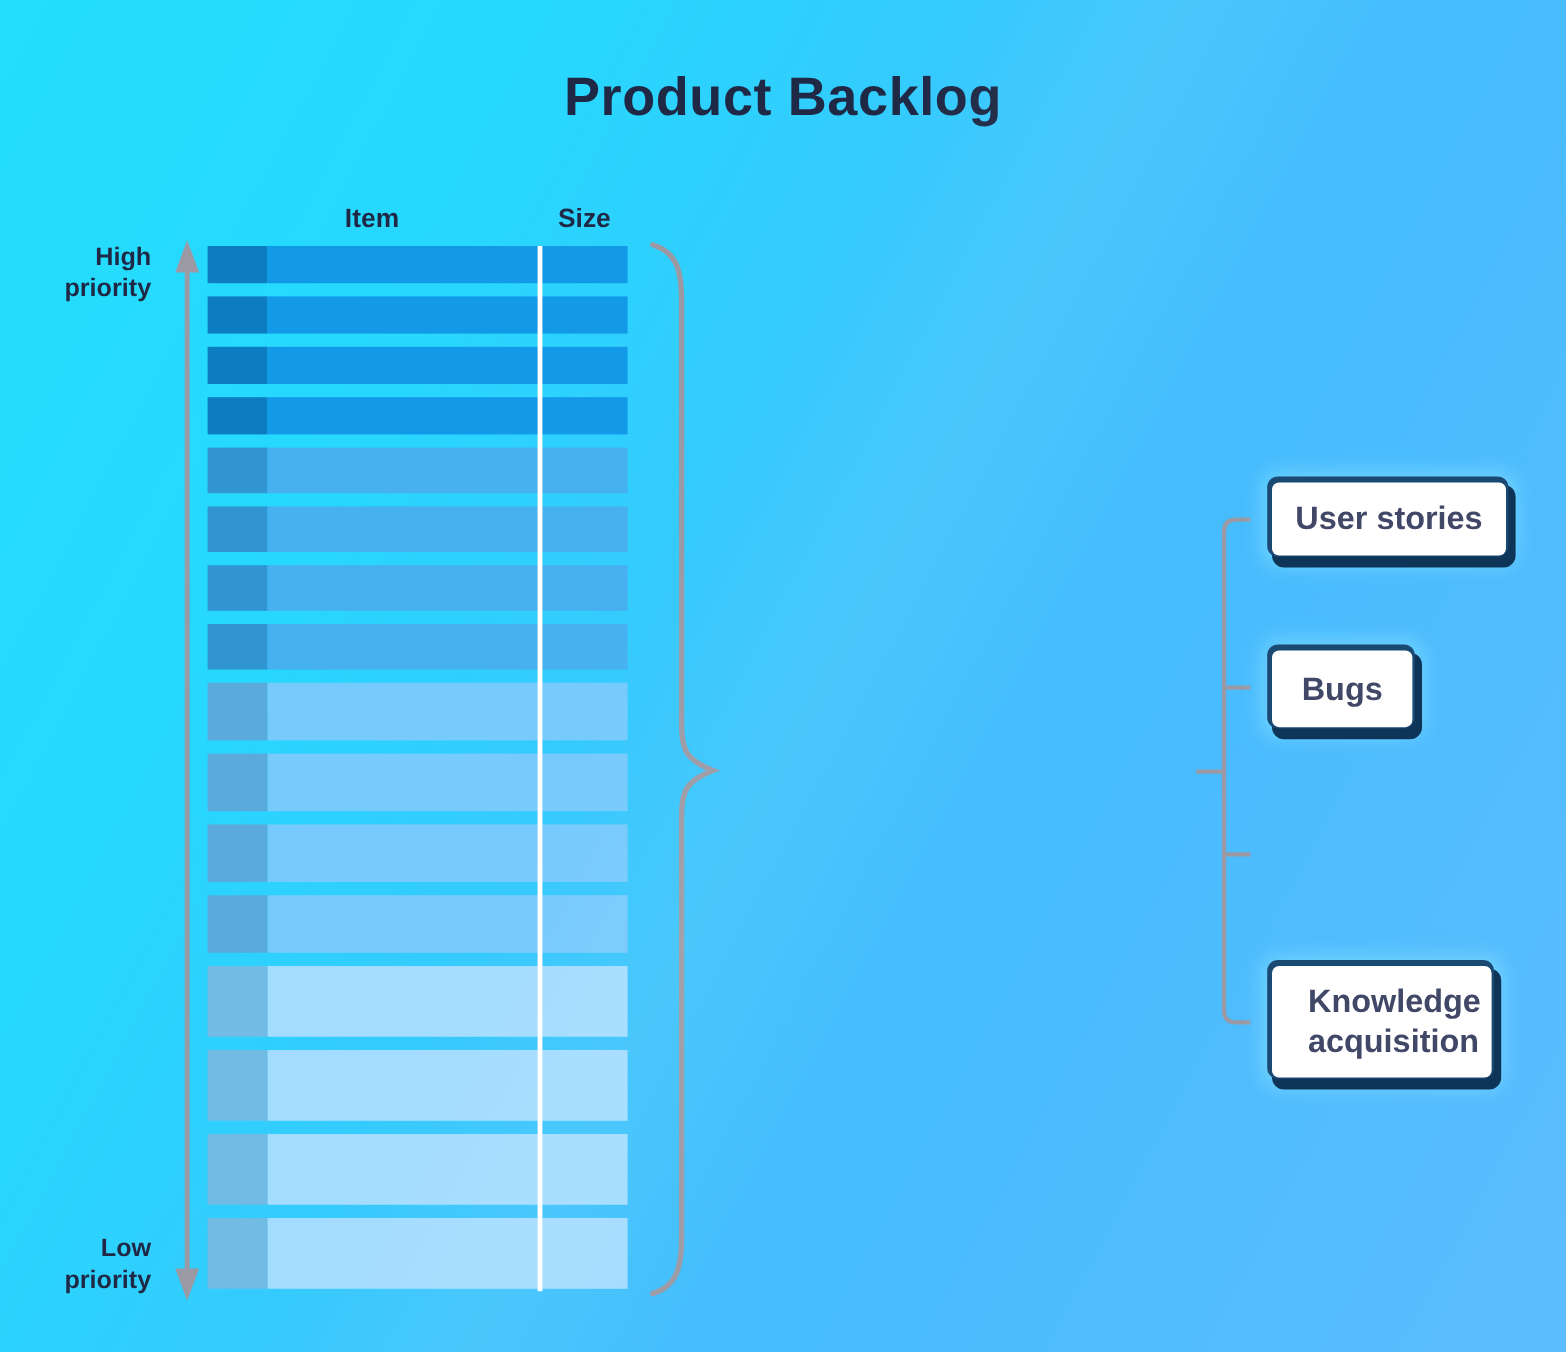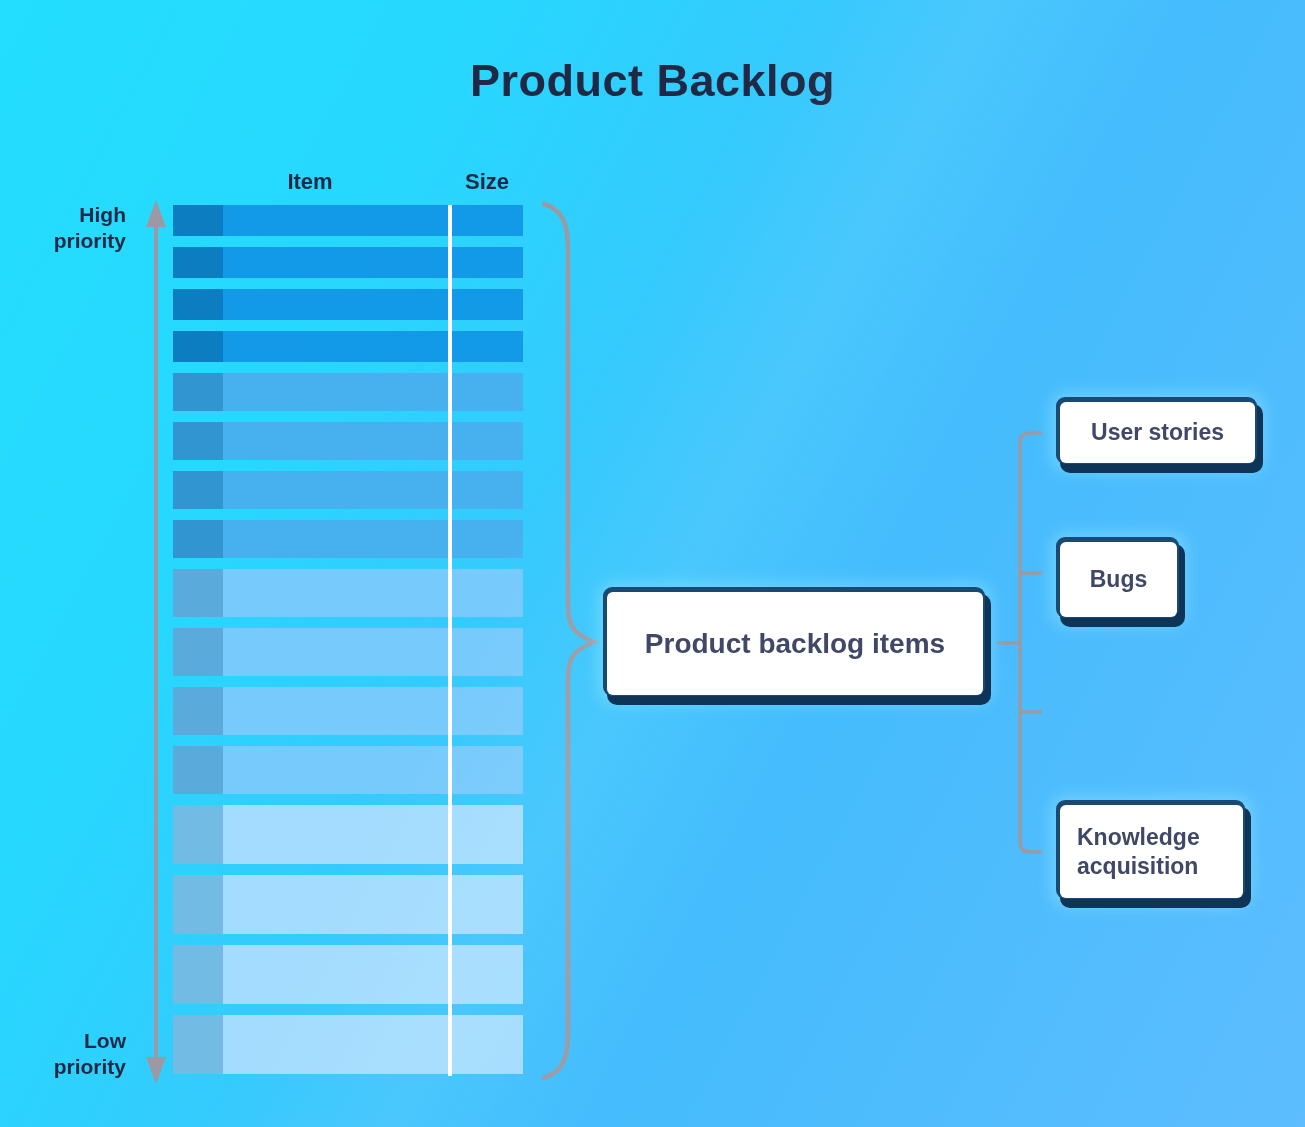--- a/index.html
+++ b/index.html
@@ -42,26 +42,26 @@
   .tagbox{
     position:absolute; background:#ffffff; border-radius:6px;
     color:var(--slate); font-weight:600; z-index:4;
     display:flex; align-items:center; justify-content:center;
     box-shadow:
       -1px -2px 0 3px #1a4a74,
       4px 6px 0 4px #0e3457,
       0 0 16px 9px rgba(150,235,255,0.45);
   }
   .tagbox.main{left:607px; top:592px; width:376px; height:103px; font-size:28px;}
-  .tagbox.cat{font-size:23px;}
+  .tagbox.cat{font-size:27px;}
   .tagbox.cat-0{left:1060px; top:402px; width:195px; height:61px;}
-  .tagbox.cat-1{left:1060px; top:542px; width:117px; height:75px;}
+  .tagbox.cat-1{left:1060px; top:542px; width:117px; height:64px;}
   .tagbox.cat-2{left:1060px; top:682px; width:190px; height:61px;}
   .tagbox.cat-3{left:1060px; top:805px; width:183px; height:93px;
-    justify-content:flex-start; padding-left:17px; box-sizing:border-box;
+    justify-content:flex-start; padding-left:30px; box-sizing:border-box;
     line-height:1.23; text-align:left;}
   svg .ln{stroke:var(--line); fill:none;}
   svg .hd{fill:var(--line); stroke:none;}
 </style>
 </head>
 <body>
 
 <div class="canvas">
 
   <div class="title">Product Backlog</div>
@@ -150,23 +150,20 @@
     <path class="ln" stroke-width="4.5" stroke-linecap="round" d="M6,8 C24,14 30,26 30,54 L30,408 C30,428 33,437 56,446 C33,455 30,464 30,484 L30,836 C30,864 24,876 6,882"></path>
   </svg>
 
   <svg class="tree-svg" width="80" height="445" viewBox="0 0 80 445">
     <path class="ln" stroke-width="3.5" d="M52,8 L40,8 Q30,8 30,18 L30,417 Q30,427 40,427 L52,427"></path>
     <line class="ln" stroke-width="3.5" x1="30" y1="148" x2="52" y2="148"></line>
     <line class="ln" stroke-width="3.5" x1="30" y1="287" x2="52" y2="287"></line>
     <line class="ln" stroke-width="3.5" x1="7" y1="218" x2="30" y2="218"></line>
   </svg>
 
-  <div class="tagbox main">
-    <span>Product backlog items</span>
-  </div>
 
   <div class="tagbox cat cat-0">
     <span>User stories</span>
   </div>
   <div class="tagbox cat cat-1">
     <span>Bugs</span>
   </div>
   <div class="tagbox cat cat-3">
     <span>Knowledge acquisition</span>
   </div>

